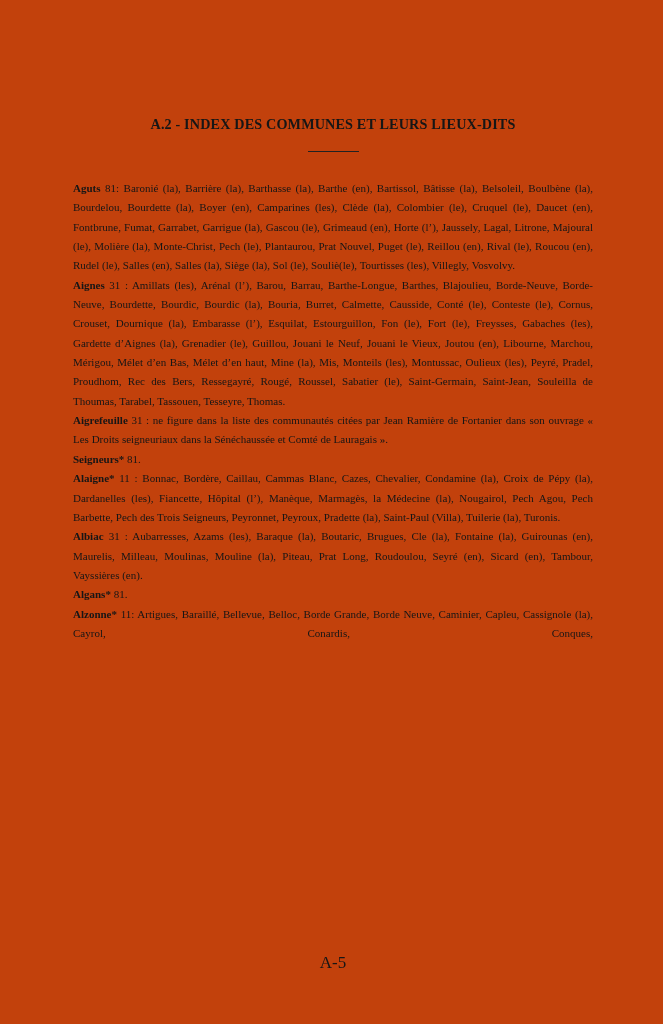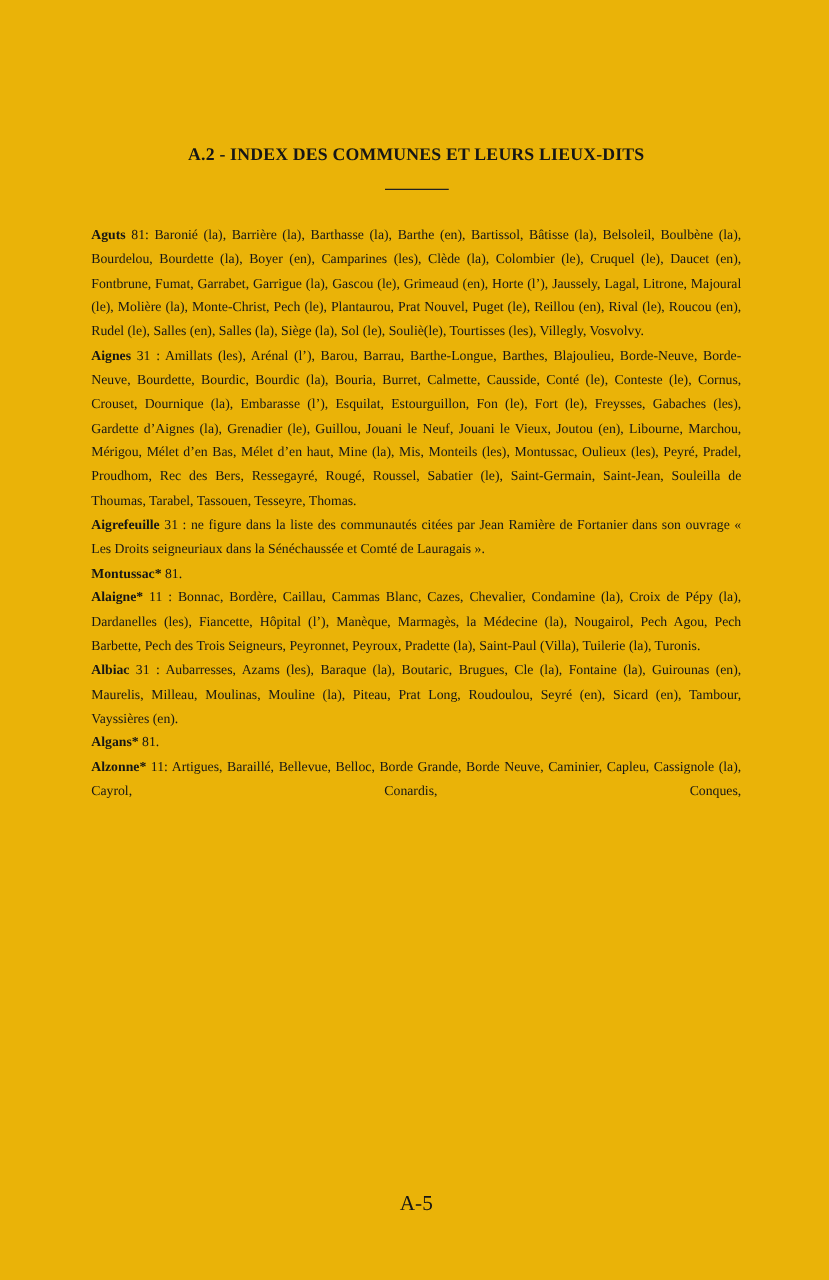--- a/index.html
+++ b/index.html
@@ -4,21 +4,21 @@
 <style>
   html, body {
     margin: 0;
     padding: 0;
     background: #ffffff;
   }
   .page {
     position: relative;
     width: 663px;
     height: 1024px;
-    background: #eab308;
+    background: #c2410c;
     font-family: "Liberation Serif", "DejaVu Serif", serif;
     color: #161616;
     overflow: hidden;
   }
   .content {
     position: absolute;
     left: 73px;
     top: 0;
     width: 520px;
   }
@@ -85,21 +85,21 @@
 
     <div class="entries">
 
       <p><span class="entry-name">Aguts</span><span> 81: Baronié (la), Barrière (la), Barthasse (la), Barthe (en), Bartissol, Bâtisse (la), Belsoleil, Boulbène (la), Bourdelou, Bourdette (la), Boyer (en), Camparines (les), Clède (la), Colombier (le), Cruquel (le), Daucet (en), Fontbrune, Fumat, Garrabet, Garrigue (la), Gascou (le), Grimeaud (en), Horte (l’), Jaussely, Lagal, Litrone, Majoural (le), Molière (la), Monte-Christ, Pech (le), Plantaurou, Prat Nouvel, Puget (le), Reillou (en), Rival (le), Roucou (en), Rudel (le), Salles (en), Salles (la), Siège (la), Sol (le), Souliè(le), Tourtisses (les), Villegly, Vosvolvy.</span></p>
 
       <p><span class="entry-name">Aignes</span><span> 31 : Amillats (les), Arénal (l’), Barou, Barrau, Barthe-Longue, Barthes, Blajoulieu, Borde-Neuve, Borde-Neuve, Bourdette, Bourdic, Bourdic (la), Bouria, Burret, Calmette, Causside, Conté (le), Conteste (le), Cornus, Crouset, Dournique (la), Embarasse (l’), Esquilat, Estourguillon, Fon (le), Fort (le), Freysses, Gabaches (les), Gardette d’Aignes (la), Grenadier (le), Guillou, Jouani le Neuf, Jouani le Vieux, Joutou (en), Libourne, Marchou, Mérigou, Mélet d’en Bas, Mélet d’en haut, Mine (la), Mis, Monteils (les), Montussac, Oulieux (les), Peyré, Pradel, Proudhom, Rec des Bers, Ressegayré, Rougé, Roussel, Sabatier (le), Saint-Germain, Saint-Jean, Souleilla de Thoumas, Tarabel, Tassouen, Tesseyre, Thomas.</span></p>
 
       <p><span class="entry-name">Aigrefeuille</span><span> 31 : ne figure dans la liste des communautés citées par Jean Ramière de Fortanier dans son ouvrage « Les Droits seigneuriaux dans la Sénéchaussée et Comté de Lauragais ».</span></p>
 
 
-      <p><span class="entry-name">Montussac*</span><span> 81.</span></p>
+      <p><span class="entry-name">Seigneurs*</span><span> 81.</span></p>
 
       <p><span class="entry-name">Alaigne*</span><span> 11 : Bonnac, Bordère, Caillau, Cammas Blanc, Cazes, Chevalier, Condamine (la), Croix de Pépy (la), Dardanelles (les), Fiancette, Hôpital (l’), Manèque, Marmagès, la Médecine (la), Nougairol, Pech Agou, Pech Barbette, Pech des Trois Seigneurs, Peyronnet, Peyroux, Pradette (la), Saint-Paul (Villa), Tuilerie (la), Turonis.</span></p>
 
 
       <p><span class="entry-name">Albiac</span><span> 31 : Aubarresses, Azams (les), Baraque (la), Boutaric, Brugues, Cle (la), Fontaine (la), Guirounas (en), Maurelis, Milleau, Moulinas, Mouline (la), Piteau, Prat Long, Roudoulou, Seyré (en), Sicard (en), Tambour, Vayssières (en).</span></p>
 
       <p><span class="entry-name">Algans*</span><span> 81.</span></p>
 
       <p class="continues"><span class="entry-name">Alzonne*</span><span> 11: Artigues, Baraillé, Bellevue, Belloc, Borde Grande, Borde Neuve, Caminier, Capleu, Cassignole (la), Cayrol, Conardis, Conques,</span></p>
 

